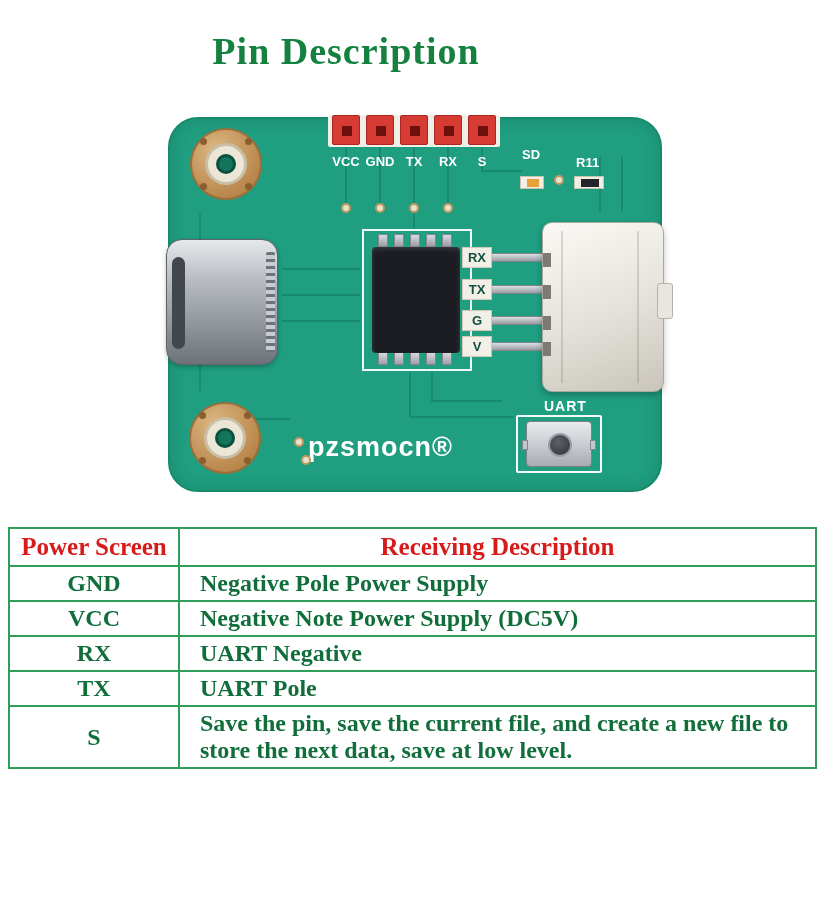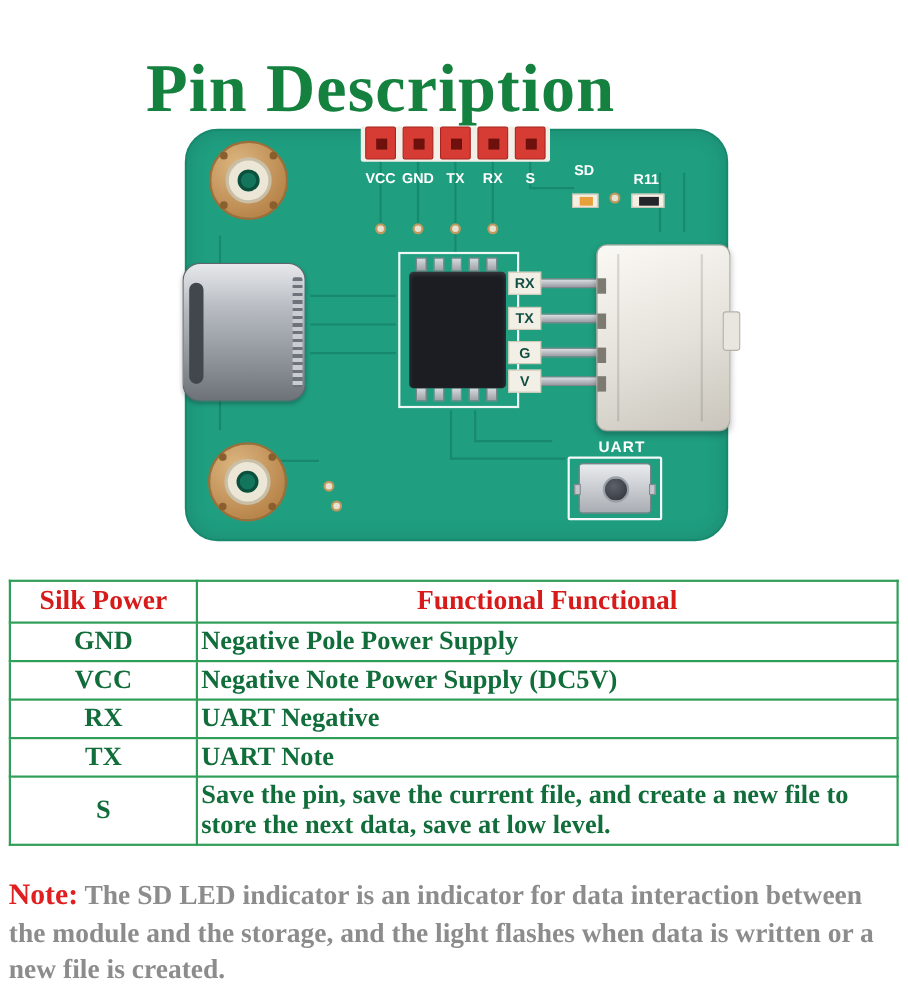--- a/index.html
+++ b/index.html
@@ -9,21 +9,21 @@
     width: 825px; height: 898px;
     background: #fff;
     overflow: hidden;
     font-family: "Liberation Serif", serif;
   }
 
   
   .title {
     position: absolute; left: 0; top: 4px; width: 692px;
     text-align: center;
-    font-size: 62px; font-weight: 700;
+    font-size: 38px; font-weight: 700;
     color: #15813f;
     letter-spacing: 1px;
   }
 
   
   .board {
     position: absolute; left: 168px; top: 117px;
     width: 494px; height: 375px;
     background: #1f9e80;
     border: 2px solid #178a6e;
@@ -186,21 +186,21 @@
     position: absolute; left: 8px; top: 527px; width: 809px;
     border-collapse: collapse;
     font-family: "Liberation Serif", serif;
   }
   .pin-table th, .pin-table td { border: 2px solid #2f9e58; }
   .pin-table th {
     color: #d71a1a; font-size: 25px; font-weight: 700; padding: 4px 6px; text-align: center;
   }
   .pin-table td { color: #116e3b; font-weight: 700; font-size: 24px; padding: 3px 8px; }
   .pin-table td.pin { width: 170px; text-align: center; }
-  .pin-table td.desc { text-align: left; padding-left: 3px; }
+  .pin-table td.desc { text-align: left; padding-left: 20px; }
 
   
   .note {
     position: absolute; left: 8px; top: 796px; width: 810px;
     font-weight: 700; line-height: 1.32; margin: 0;
   }
   .note .note-label { color: #e02020; font-size: 27px; }
   .note .note-text  { color: #8c8c8c; font-size: 25px; }
 </style>
 </head>
@@ -322,56 +322,56 @@
     </div>
 
     <span class="save-label sans">UART</span>
     <div class="btn-outline"></div>
     <div class="tact-btn">
       <div class="leg" style="left:-5px;"></div>
       <div class="leg" style="right:-5px;"></div>
       <div class="cap"></div>
     </div>
 
+    <span class="brand sans">pzsmocn®</span>
 
     <i class="via" style="left:171px; top:84px;"></i>
     <i class="via" style="left:205px; top:84px;"></i>
     <i class="via" style="left:239px; top:84px;"></i>
     <i class="via" style="left:273px; top:84px;"></i>
     <i class="via" style="left:124px; top:318px;"></i>
     <i class="via" style="left:131px; top:336px;"></i>
     <i class="via" style="left:384px; top:56px;"></i>
   </div>
 
   <table class="pin-table">
     <thead>
       <tr>
-        <th>Silk Power</th>
-        <th>Functional Functional</th>
+        <th>Power Screen</th>
+        <th>Receiving Description</th>
       </tr>
     </thead>
     <tbody>
       <tr>
         <td class="pin">GND</td>
         <td class="desc">Negative Pole Power Supply</td>
       </tr>
       <tr>
         <td class="pin">VCC</td>
         <td class="desc">Negative Note Power Supply (DC5V)</td>
       </tr>
       <tr>
         <td class="pin">RX</td>
         <td class="desc">UART Negative</td>
       </tr>
       <tr>
         <td class="pin">TX</td>
-        <td class="desc">UART Note</td>
+        <td class="desc">UART Pole</td>
       </tr>
       <tr>
         <td class="pin">S</td>
         <td class="desc">Save the pin, save the current file, and create a new file to store the next data, save at low level.</td>
       </tr>
     </tbody>
   </table>
 
-  <p class="note"><span class="note-label">Note:</span><span class="note-text"> The SD LED indicator is an indicator for data interaction between the module and the storage, and the light flashes when data is written or a new file is created.</span></p>
 
 </div>
 
 </body></html>

